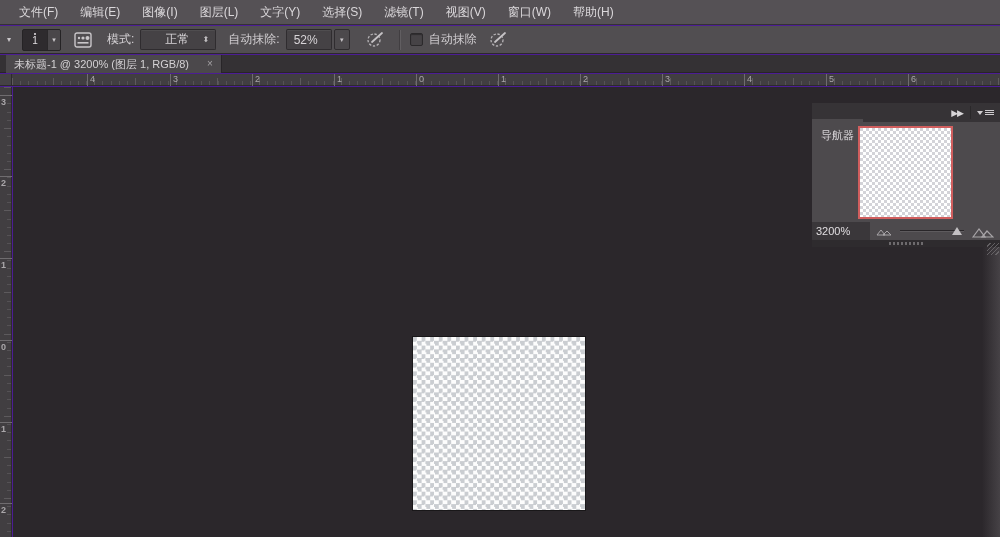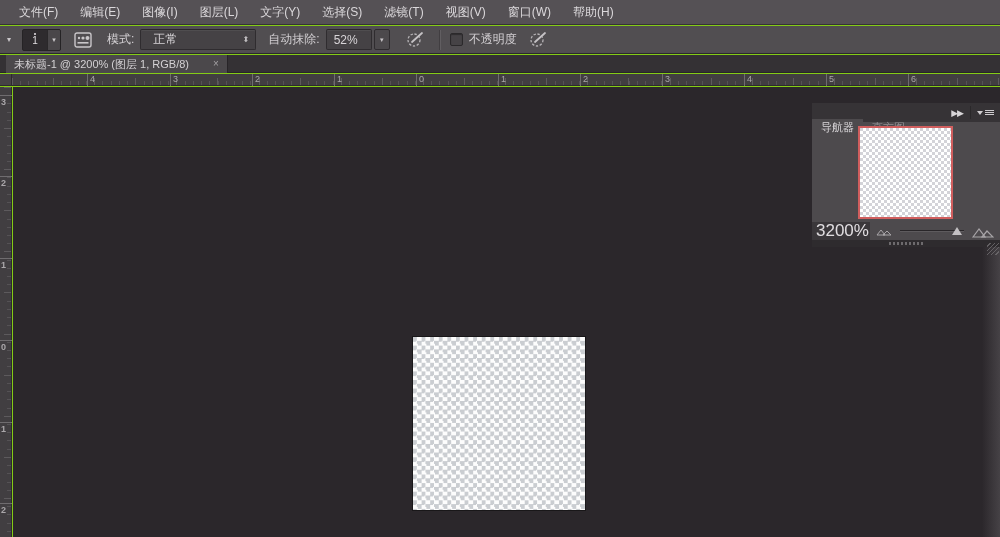--- a/index.html
+++ b/index.html
@@ -1,18 +1,18 @@
 <!DOCTYPE html>
 <html><head>
 <meta charset="utf-8">
 <style>
   * { margin:0; padding:0; box-sizing:border-box; }
   html,body { width:1000px; height:537px; overflow:hidden; background:#1c1a1c; }
   body { font-family:"Liberation Sans","DejaVu Sans",sans-serif; }
-  #app { position:relative; width:1000px; height:537px; background:#84cc16; overflow:hidden; }
+  #app { position:relative; width:1000px; height:537px; background:#4c1d95; overflow:hidden; }
 
   
   .menubar { position:absolute; left:0; top:0; width:1000px; height:25px;
     background:#555155; border-bottom:1px solid #353235;
     display:flex; align-items:center; padding-left:8px; gap:0; }
   .menu-item { color:#dbd8db; font-size:12px; padding:0 11px; height:25px; line-height:25px; cursor:default; }
 
   
   .optionsbar { position:absolute; left:0; top:26px; width:1000px; height:28px;
     background:#514e51; border-bottom:1px solid #2c292c;
@@ -22,34 +22,34 @@
   .brush-box { display:flex; align-items:stretch; height:22px; margin-left:6px;
     background:#2e2b2e; border:1px solid #252325; border-radius:2px; overflow:hidden; }
   .brush-preview { width:24px; display:flex; flex-direction:column; align-items:center; justify-content:center; color:#e0dde0; }
   .brush-dot { width:2px; height:2px; background:#e8e5e8; border-radius:50%; margin-bottom:1px; }
   .brush-num { font-size:10px; line-height:10px; }
   .brush-dd { width:13px; background:#4a474a; display:flex; align-items:center; justify-content:center; color:#cac7ca; font-size:7px; border-left:1px solid #2a282a; }
   .panel-toggle-btn { width:24px; height:20px; margin-left:10px; display:flex; align-items:center; justify-content:center; }
   .opt-label { margin:0 6px 0 12px; color:#d2cfd2; }
   .dd-box { height:21px; background:#454245; border:1px solid #2f2c2f; border-top-color:#2a272a; border-radius:2px;
     display:flex; align-items:center; color:#d8d5d8; box-shadow:inset 0 1px 0 rgba(255,255,255,.06); }
-  .dd-mode { width:116px; padding-left:12px; position:relative; }
+  .dd-mode { width:76px; padding-left:24px; position:relative; }
   .dd-updown { position:absolute; right:6px; font-size:8px; color:#bfbcbf; letter-spacing:0; }
   .opacity-box { width:46px; padding-left:7px; }
   .opacity-dd-btn { width:16px; height:21px; margin-left:2px; background:#4c494c; border:1px solid #2f2c2f; border-radius:2px;
     display:flex; align-items:center; justify-content:center; color:#c6c3c6; font-size:7px; }
   .icon-btn { width:24px; height:20px; display:flex; align-items:center; justify-content:center; margin:0 5px; }
   .checkbox { width:13px; height:13px; background:#464346; border:1px solid #2b292b; border-radius:2px; margin:0 6px 0 4px;
     box-shadow:inset 0 1px 1px rgba(0,0,0,.35); }
   .cb-label { color:#d2cfd2; }
 
   
   .tabbar { position:absolute; left:0; top:55px; width:1000px; height:18px; background:#343134; border-bottom:1px solid #282528; }
   .doc-tab { position:absolute; left:6px; top:0; height:18px; background:#4b484b; border-right:1px solid #282528;
-    display:flex; align-items:center; padding:0 8px; gap:24px; }
+    display:flex; align-items:center; padding:0 8px; gap:18px; }
   .doc-tab-title { font-size:11px; color:#d4d1d4; white-space:nowrap; }
   .doc-tab-close { font-size:10px; color:#a3a0a3; line-height:10px; }
 
   
   .ruler-corner { position:absolute; left:0; top:74px; width:12px; height:12px; background:#454245; border-right:1px solid #2d2a2d; border-bottom:1px solid #2d2a2d; }
   .ruler-h { position:absolute; left:12px; top:74px; width:988px; height:12px; background:#413e41; border-bottom:1px solid #2d2a2d;
     background-image:
       repeating-linear-gradient(to right, #5d5a5d 0 1px, transparent 1px 41.1px),
       repeating-linear-gradient(to right, #555255 0 1px, transparent 1px 8.22px);
     background-size:100% 7px,100% 4px; background-position:left bottom,left bottom; background-repeat:repeat-x; }
@@ -69,35 +69,35 @@
   .canvas-area { position:absolute; left:13px; top:87px; width:987px; height:450px; background:#2b272b; }
   .doc-canvas { position:absolute; left:400px; top:250px; width:172px; height:173px;
     background:repeating-conic-gradient(#fdfdfd 0% 25%, #cacdd1 25% 50%);
     background-size:8.6px 8.6px; outline:1px solid rgba(0,0,0,.4); }
   .right-shade { position:absolute; right:0; top:158px; width:18px; height:292px;
     background:linear-gradient(to right, rgba(120,116,120,0), rgba(120,116,120,.35)); }
 
   
   .navigator { position:absolute; left:812px; top:103px; width:188px; height:137px; background:#4d4a4d; }
   .nav-header { position:absolute; left:0; top:0; width:188px; height:19px; background:#363336; display:flex; align-items:stretch; }
-  .nav-tab { font-size:11px; padding:8px 9px; display:flex; align-items:center; color:#918e91;margin-top:16px; }
+  .nav-tab { font-size:11px; padding:16px 9px; display:flex; align-items:center; color:#918e91;margin-top:16px; }
   .nav-tab.active { background:#4d4a4d; color:#dcd9dc; }
   .nav-header-spacer { flex:1; }
   .nav-collapse { display:flex; align-items:center; padding:0 7px; color:#d8d5d8; font-size:9px; letter-spacing:-1px; }
   .nav-header-sep { width:1px; background:#2a282a; margin:3px 0; }
   .nav-menu { display:flex; align-items:center; gap:2px; padding:0 6px; }
   .nav-menu .tri { width:0; height:0; border-left:3px solid transparent; border-right:3px solid transparent; border-top:4px solid #cfcccf; }
   .nav-menu .bars { display:flex; flex-direction:column; gap:1px; }
   .nav-menu .bars i { display:block; width:9px; height:1px; background:#cfcccf; }
   .nav-body { position:absolute; left:0; top:19px; width:188px; height:100px; }
   .nav-thumb { position:absolute; left:46px; top:4px; width:95px; height:93px;
     background:repeating-conic-gradient(#ffffff 0% 25%, #d3d3d8 25% 50%); background-size:6px 6px;
     border:2px solid #d05e5e; }
   .nav-footer { position:absolute; left:0; top:119px; width:188px; height:18px; background:#4d4a4d; display:flex; align-items:center; }
-  .nav-zoom-field { width:58px; height:18px; background:#3a373a; color:#e0dde0; font-size:17px; line-height:18px; padding-left:4px; }
+  .nav-zoom-field { width:58px; height:18px; background:#3a373a; color:#e0dde0; font-size:11px; line-height:18px; padding-left:4px; }
   .mount { position:relative; margin:0 6px; }
   .mount svg { display:block; }
   .nav-slider { position:relative; flex:1; height:18px; }
   .nav-slider .track { position:absolute; left:2px; right:2px; top:8px; height:2px; background:#292629; border-bottom:1px solid #5e5b5e; }
   .nav-slider .thumb { position:absolute; top:5px; width:0; height:0;
     border-left:5px solid transparent; border-right:5px solid transparent; border-bottom:8px solid #c3c0c3; }
   .nav-grip-strip { position:absolute; left:812px; top:240px; width:188px; height:7px; background:#2e2b2e; }
   .nav-grip { position:absolute; left:50%; top:2px; width:34px; height:3px; margin-left:-17px;
     background:repeating-linear-gradient(to right, #6d6a6d 0 2px, transparent 2px 4px); }
   .resize-grip { position:absolute; right:1px; top:3px; width:12px; height:12px;
@@ -151,21 +151,21 @@
     </div>
     <div class="opacity-dd-btn">▾</div>
     <div class="icon-btn" style="margin-left:14px;">
       <svg width="19" height="17" viewBox="0 0 19 17">
         <circle cx="8" cy="9" r="6" fill="none" stroke="#b5b2b5" stroke-width="1.3" stroke-dasharray="2.4 1.6"></circle>
         <line x1="6" y1="11" x2="16" y2="2" stroke="#c5c2c5" stroke-width="1.8" stroke-linecap="round"></line>
       </svg>
     </div>
     <div class="opt-sep"></div>
     <div class="checkbox"></div>
-    <span class="cb-label">不透明度</span>
+    <span class="cb-label">自动抹除</span>
     <div class="icon-btn" style="margin-left:10px;">
       <svg width="19" height="17" viewBox="0 0 19 17">
         <circle cx="8" cy="9" r="6" fill="none" stroke="#b5b2b5" stroke-width="1.3" stroke-dasharray="2.4 1.6"></circle>
         <line x1="6" y1="11" x2="16" y2="2" stroke="#c5c2c5" stroke-width="1.8" stroke-linecap="round"></line>
       </svg>
     </div>
   </div>
 
   <div class="tabbar">
     <div class="doc-tab">

